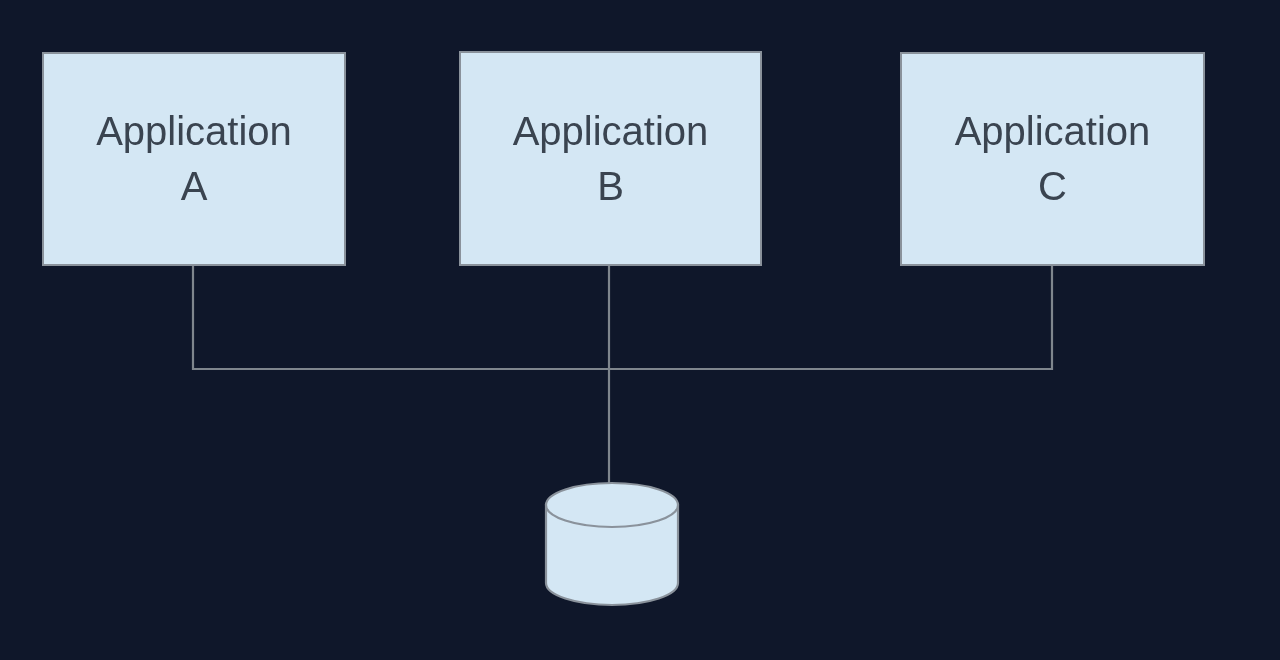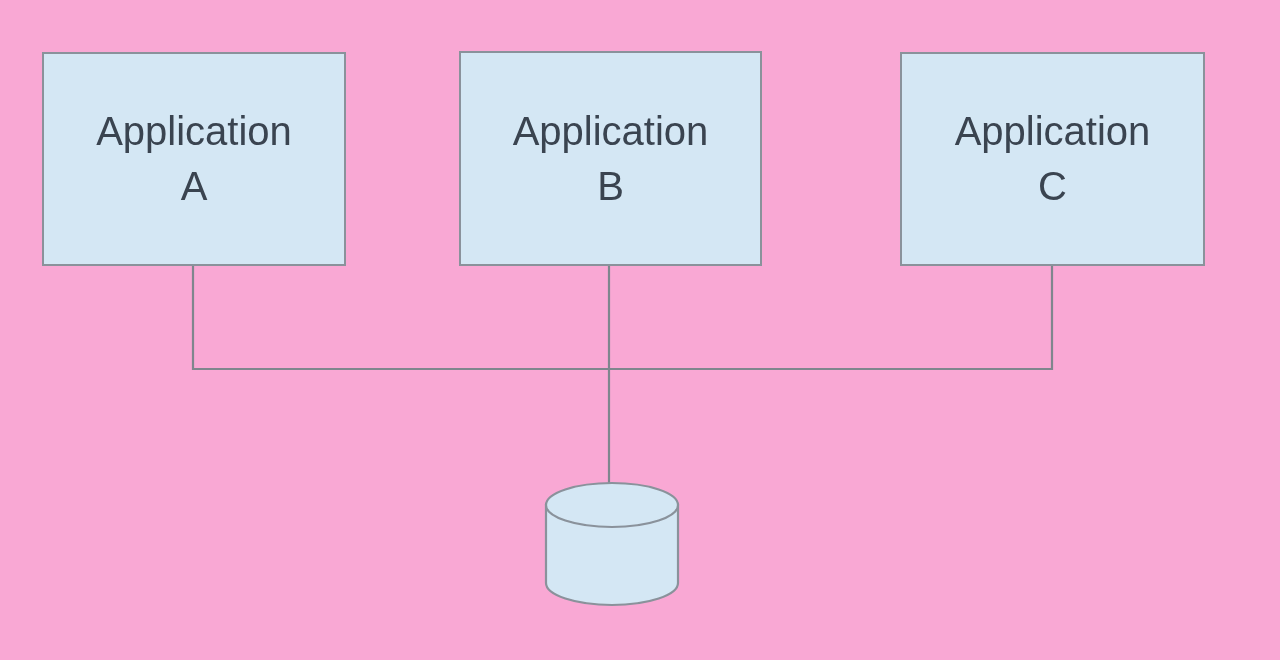--- a/index.html
+++ b/index.html
@@ -8,21 +8,21 @@
     padding: 0;
     background: #ffffff;
   }
   body {
     font-family: "Liberation Sans", sans-serif;
   }
   #canvas {
     position: relative;
     width: 1280px;
     height: 660px;
-    background: #f9a8d4;
+    background: #0f172a;
     overflow: hidden;
   }
   #diagram-svg {
     position: absolute;
     left: 0;
     top: 0;
     width: 1280px;
     height: 660px;
   }
   .node-box {

